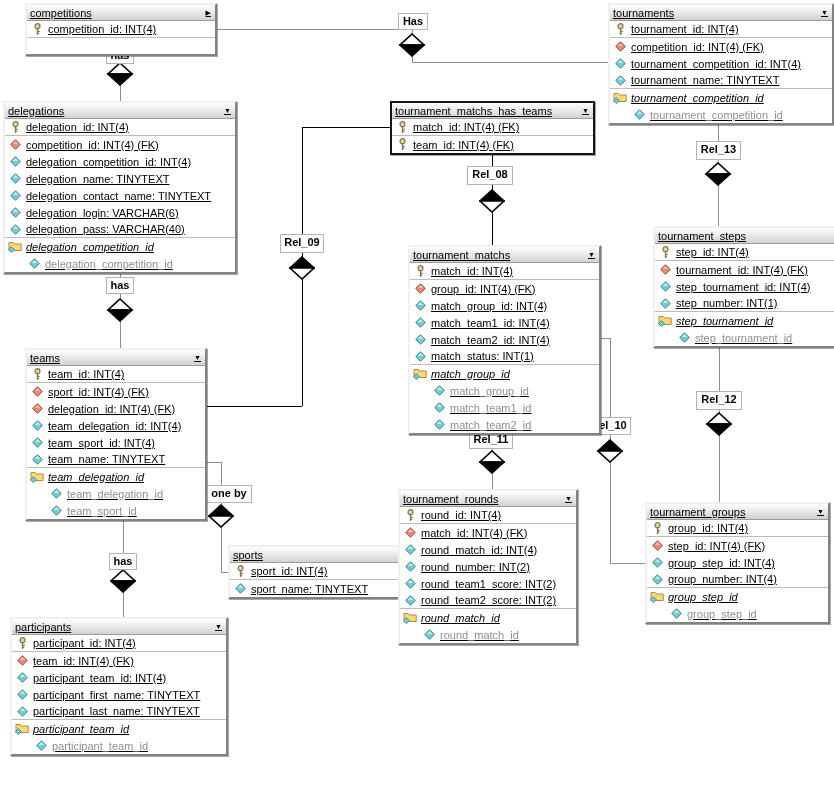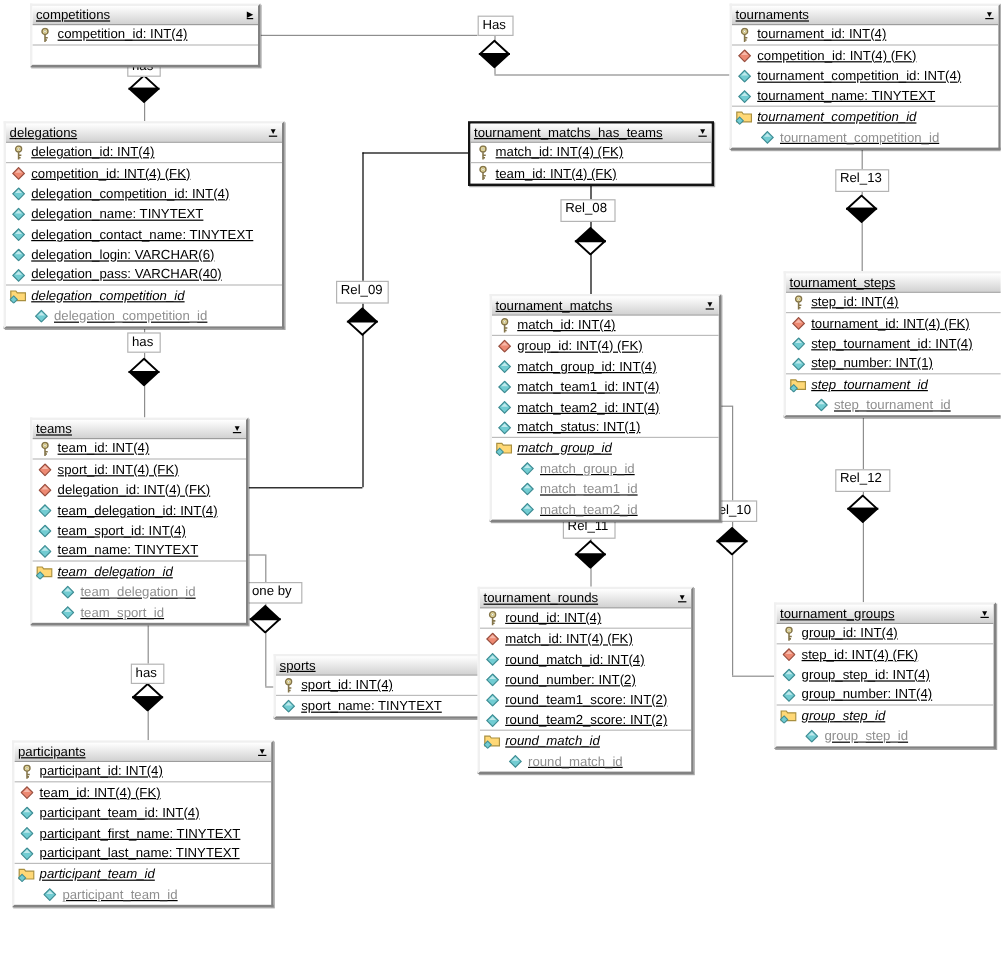--- a/index.html
+++ b/index.html
@@ -2,22 +2,22 @@
 <html><head>
 <meta charset="utf-8">
 <style>
   html,body{margin:0;padding:0;background:#fff;}
   #canvas{position:relative;width:834px;height:803px;background:#ffffff;overflow:hidden;
           font-family:"Liberation Sans",sans-serif;font-size:11px;color:#000;}
   .rel-line{position:absolute;background:#8e8e8e;z-index:1;}
   .rel-line.hl{background:#000;}
   .rel-diamond{position:absolute;z-index:2;line-height:0;}
   .rel-label{position:absolute;z-index:3;background:#fff;border:1px solid #b4b4b4;
-             text-align:left;line-height:15px;padding:0 3px;white-space:nowrap;
-             box-sizing:border-box;font-size:11px;}
+             text-align:center;line-height:15px;padding:0 3px;white-space:nowrap;
+             box-sizing:border-box;font-size:11px;font-weight:bold;}
   .tbl{position:absolute;z-index:4;background:#fff;box-sizing:border-box;overflow:hidden;
        border:2px solid;border-color:#f0f0f0 #828282 #828282 #f0f0f0;
        box-shadow:1px 1px 0 rgba(0,0,0,0.35);text-decoration:underline;}
   .tbl.hl{border-color:#141414;}
   .tbl-header{height:16px;background:linear-gradient(#ffffff,#d2d2d2);
               border-bottom:1px solid #9c9c9c;display:flex;align-items:center;
               justify-content:space-between;padding:0 4px 0 3px;box-sizing:border-box;}
   .tbl-title{white-space:nowrap;}
   .tbl-arrow{font-size:7px;line-height:7px;color:#000;}
   .tbl-row{height:17px;display:flex;align-items:center;gap:4px;padding:0 3px;

